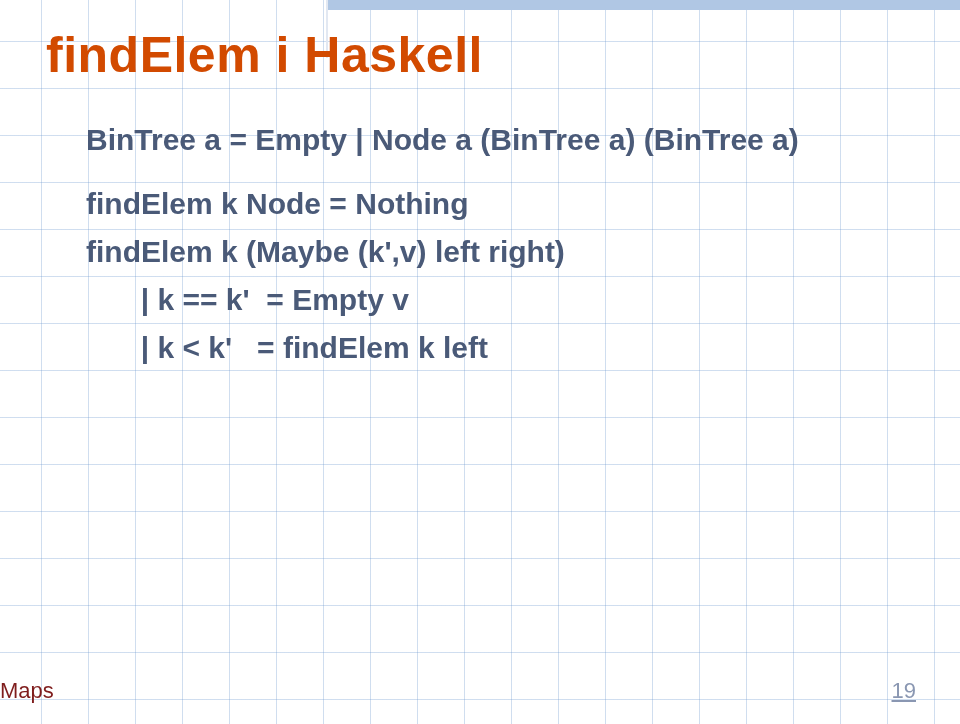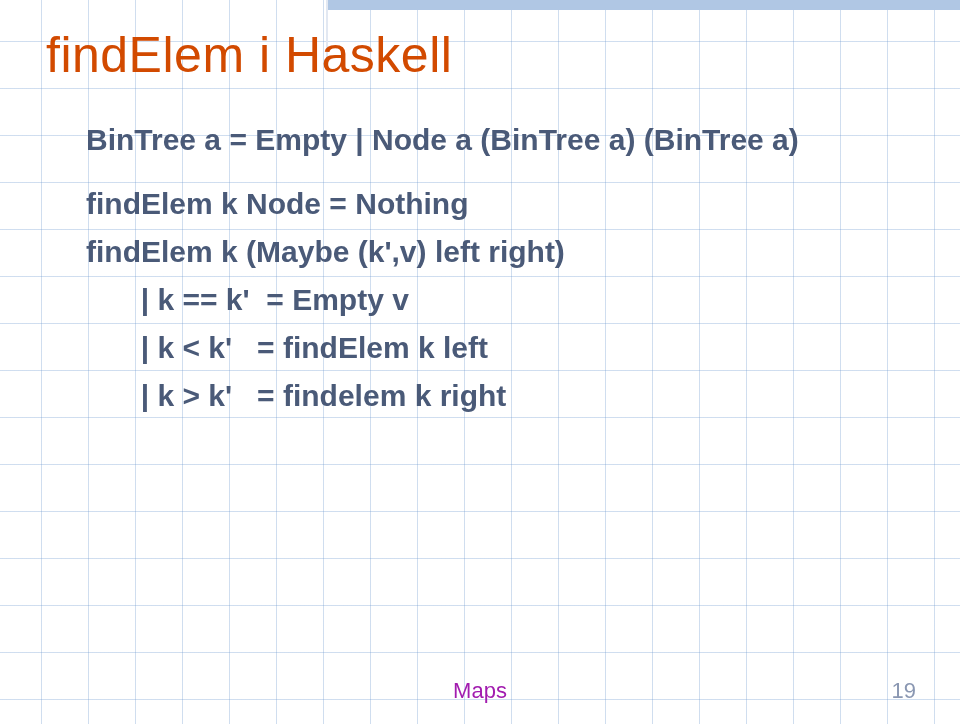--- a/index.html
+++ b/index.html
@@ -43,21 +43,21 @@
     width: 2px;
     height: 58px;
     background: #e2e8f2;
   }
   .title {
     position: absolute;
     top: 26px;
     left: 46px;
     font-size: 50px;
     color: #d24a00;
-    font-weight: 400;
+    font-weight: 700;
     letter-spacing: 0.5px;
   }
   .body {
     position: absolute;
     top: 116px;
     left: 86px;
     right: 60px;
     color: #4a5a78;
     font-size: 30px;
     line-height: 1.6;
@@ -70,46 +70,46 @@
     white-space: pre;
   }
   .code-indent {
     padding-left: 38px;
   }
   .footer-topic {
     position: absolute;
     bottom: 20px;
     left: 0;
     width: 100%;
-    text-align: center;
-    color: #a21caf;
+    text-align: left;
+    color: #7f1d1d;
     font-size: 22px;
   }
   .footer-pageno {
     position: absolute;
     bottom: 20px;
     right: 44px;
     color: #8a97b2;
     font-size: 22px;
+    text-decoration: underline;
   }
 </style>
 </head>
 <body>
 
 <div class="slide">
   <div class="grid"></div>
   <div class="top-accent"></div>
   <div class="accent-divider"></div>
 
   <div class="title">findElem i Haskell</div>
 
   <div class="body">
     <div class="para codeblock">BinTree a = Empty | Node a (BinTree a) (BinTree a)</div>
     <div class="codeblock">findElem k Node = Nothing</div>
     <div class="codeblock">findElem k (Maybe (k',v) left right)</div>
     <div class="codeblock code-indent">  | k == k'  = Empty v</div>
     <div class="codeblock code-indent">  | k &lt; k'   = findElem k left</div>
-    <div class="codeblock code-indent">  | k &gt; k'   = findelem k right</div>
   </div>
 
   <div class="footer-topic">Maps</div>
   <div class="footer-pageno">19</div>
 </div>
 
 </body></html>

